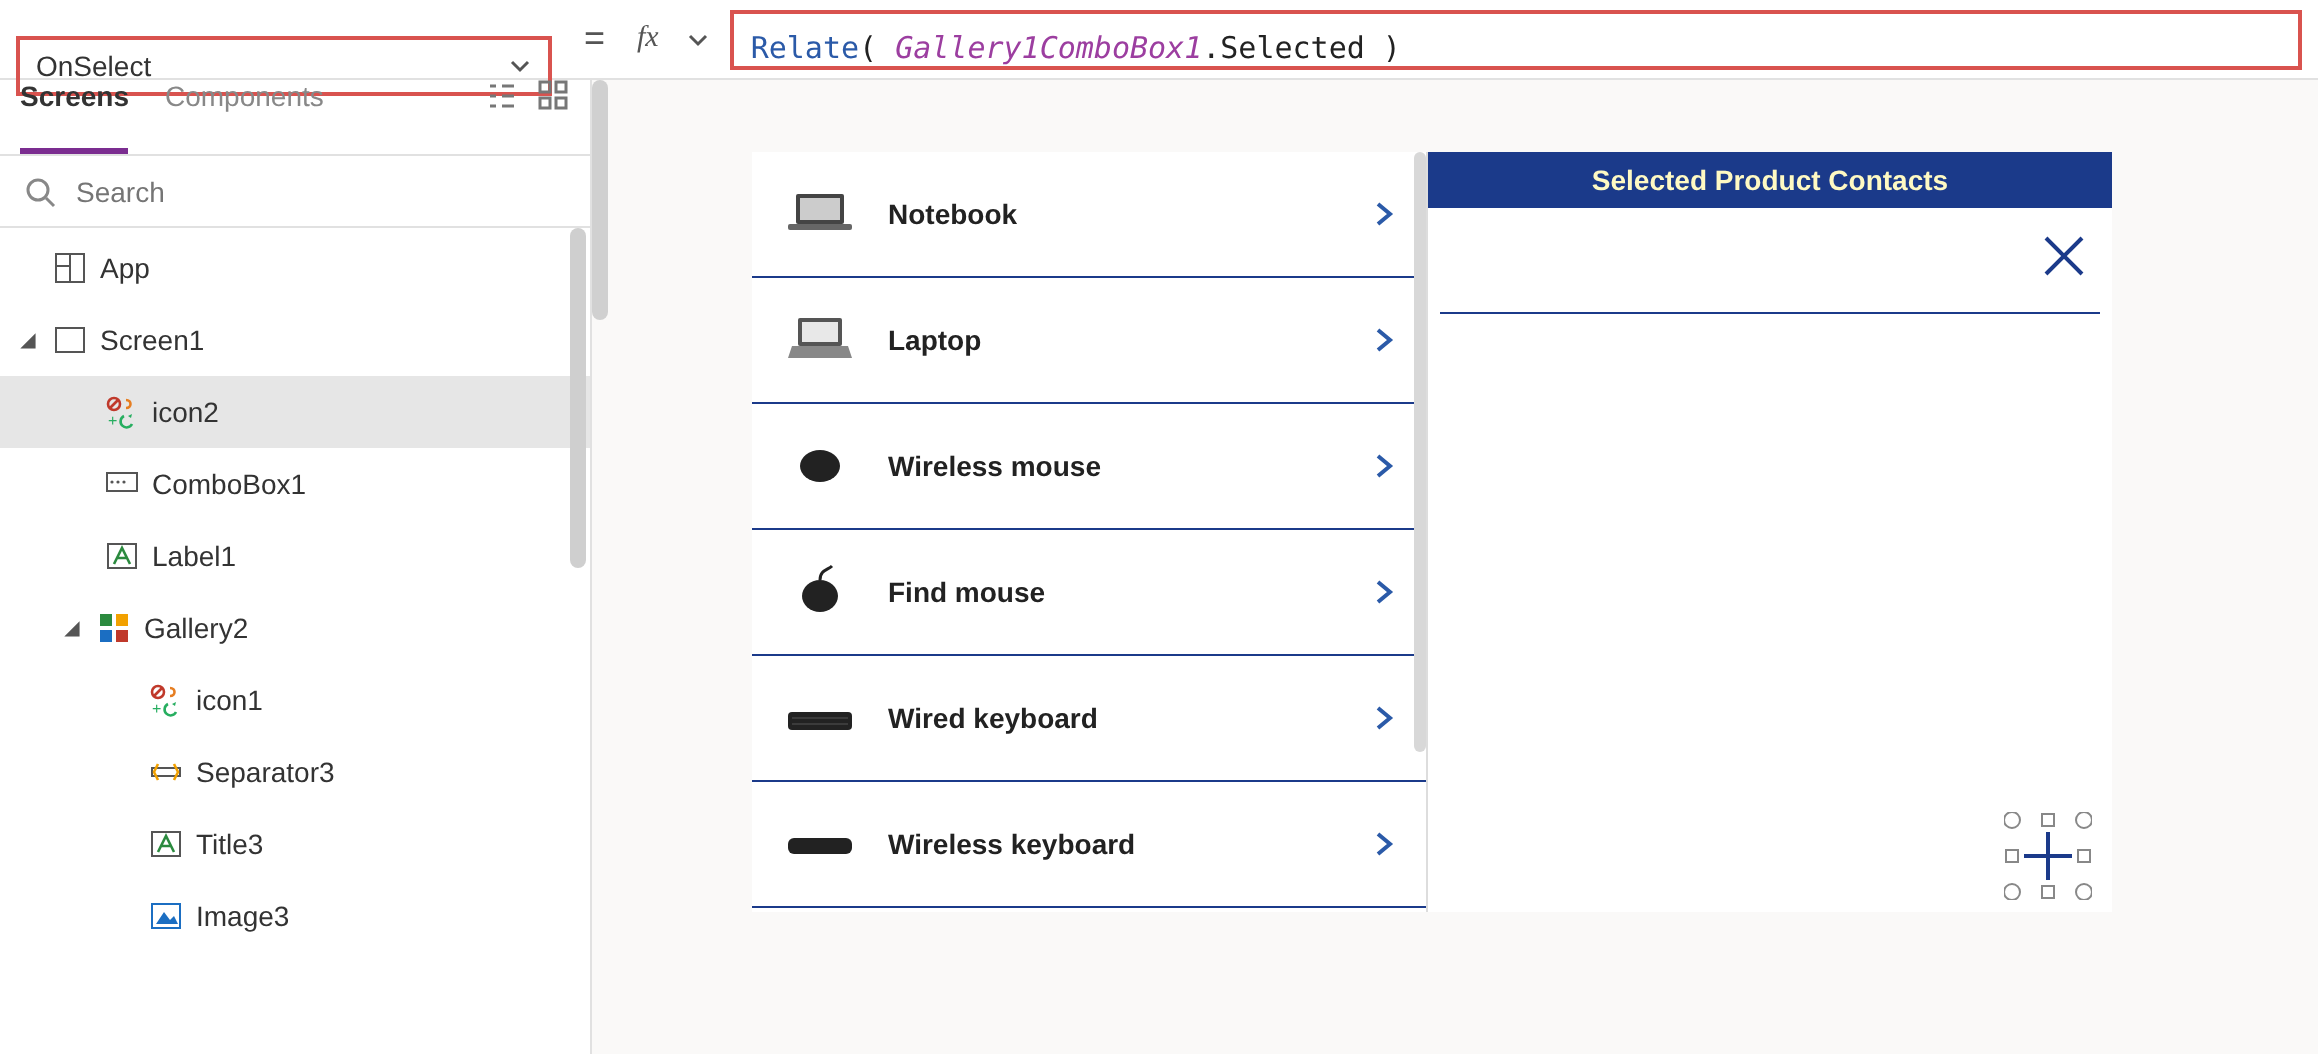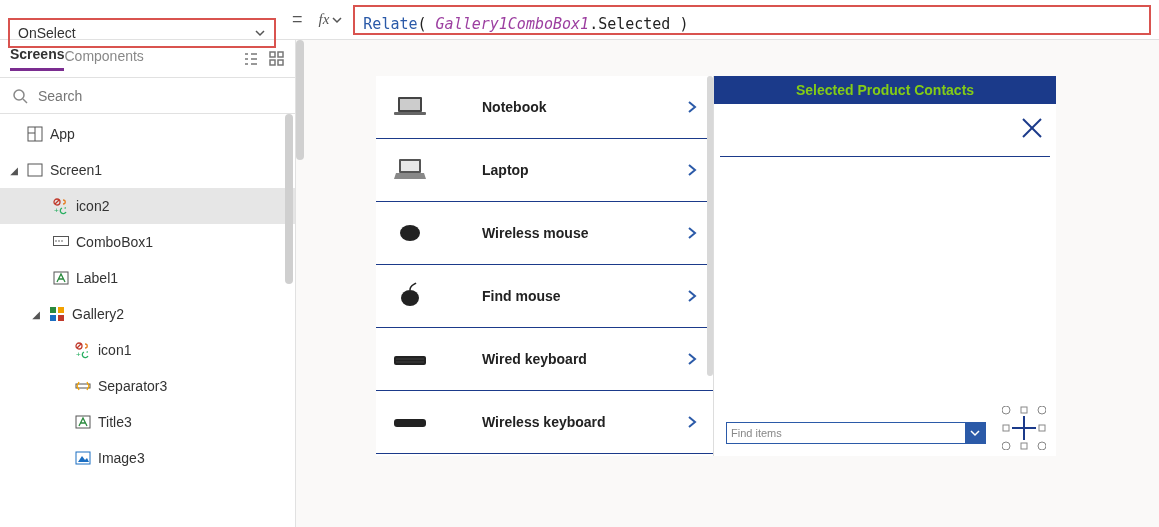--- a/index.html
+++ b/index.html
@@ -1,29 +1,29 @@
 <!DOCTYPE html>
 <html><head>
 <meta charset="utf-8">
 <style>
   * { box-sizing: border-box; margin: 0; padding: 0; }
   body { font-family: "Segoe UI", Arial, sans-serif; font-size: 13px; color: #333; background: #fff; width: 1159px; height: 527px; overflow: hidden; position: relative; }
   .formula-row { display: flex; align-items: center; height: 40px; border-bottom: 1px solid #e1e1e1; padding: 4px 8px; gap: 10px; }
   .prop-select { width: 268px; height: 30px; border: 2px solid #d9534f; display: flex; align-items: center; justify-content: space-between; padding: 0 8px; font-size: 14px; margin-top: 26px; }
   .chev { width: 12px; height: 12px; }
   .eq { font-size: 18px; color: #555; padding: 0 6px; }
-  .fx-box { display: flex; align-items: center; gap: 2px; color: #555; font-style: italic; font-family: Georgia, serif; font-size: 15px; }
+  .fx-box { display: flex; align-items: center; gap: 14px; color: #555; font-style: italic; font-family: Georgia, serif; font-size: 15px; }
   .formula-input { flex: 1; height: 30px; border: 2px solid #d9534f; padding: 0 8px; font-family: Consolas, monospace; font-size: 15px; display: flex; align-items: flex-end; white-space: pre; }
   .tok-func { color: #2b5aa8; }
   .tok-ref { color: #9c3ea0; font-style: italic; }
   .tok-plain { color: #222; }
 
   .lower { display: flex; height: 487px; }
   .left-panel { width: 296px; border-right: 1px solid #e1e1e1; display: flex; flex-direction: column; position: relative; }
-  .panel-tabs { display: flex; align-items: center; height: 38px; border-bottom: 1px solid #e1e1e1; padding: 0 10px; }
+  .panel-tabs { display: flex; height: 38px; border-bottom: 1px solid #e1e1e1; padding: 0 10px; gap: 18px; }
   .tab { font-size: 14px; color: #888; padding-bottom: 6px; cursor: pointer; }
   .tab.active { color: #333; font-weight: 600; border-bottom: 3px solid #7b2d90; }
   .panel-icons { margin-left: auto; display: flex; gap: 10px; }
   .tree-icon { width: 16px; height: 16px; stroke: #777; fill: none; stroke-width: 1.5; }
   .search-row { display: flex; align-items: center; height: 36px; border-bottom: 1px solid #e1e1e1; padding: 0 12px; gap: 10px; color: #888; font-size: 14px; justify-content: space-between; }
   .search-row input { border: none; outline: none; font-size: 14px; flex: 1; color: #555; }
   .tree { flex: 1; overflow-y: auto; padding-top: 2px; position: relative; }
   .tree-scrollbar { position: absolute; right: 2px; top: 0; width: 8px; height: 170px; background: #cfcfcf; border-radius: 4px; }
   .tree-row { display: flex; align-items: center; height: 36px; padding-left: 6px; gap: 6px; font-size: 14px; cursor: default; }
   .tree-row.selected { background: #e6e6e6; }
@@ -35,24 +35,24 @@
   .node-icon { width: 18px; height: 18px; display: inline-flex; align-items: center; justify-content: center; }
 
   .canvas-area { flex: 1; background: #faf9f8; position: relative; overflow: hidden; }
   .canvas-scrollbar { position: absolute; left: 0; top: 0; width: 8px; height: 120px; background: #d0d0d0; border-radius: 4px; }
   .phone-screen { position: absolute; left: 80px; top: 36px; width: 680px; height: 380px; background: #fff; display: flex; }
   .gallery-col { width: 338px; border-right: 1px solid #ddd; position: relative; }
   .gscroll { position: absolute; right: 0; top: 0; width: 6px; height: 300px; background: #d8d8d8; border-radius: 3px; }
   .gitem { height: 63px; border-bottom: 1px solid #1b3a8a; display: flex; align-items: center; padding: 0 14px; gap: 14px; }
   .gitem:first-child { border-top: none; }
   .prod-img { width: 40px; height: 30px; display: flex; align-items: center; justify-content: center; }
-  .prod-label { flex: 1; font-size: 14px; font-weight: 600; color: #222; margin-left: 38px; }
+  .prod-label { flex: 1; font-size: 14px; font-weight: 600; color: #222; }
   .chev-right { width: 14px; height: 14px; stroke: #2b5aa8; stroke-width: 2; fill: none; }
   .right-col { flex: 1; position: relative; }
-  .header-bar { height: 28px; background: #1b3a8a; color: #84cc16; font-size: 14px; font-weight: 600; display: flex; align-items: center; justify-content: center; }
+  .header-bar { height: 28px; background: #1b3a8a; color: #fef9c3; font-size: 14px; font-weight: 600; display: flex; align-items: center; justify-content: center; }
   .close-x { position: absolute; right: 12px; top: 40px; width: 24px; height: 24px; }
   .close-x svg { width: 24px; height: 24px; stroke: #1b3a8a; stroke-width: 2; fill: none; }
   .sep-line { position: absolute; left: 6px; right: 6px; top: 80px; height: 1px; background: #1b3a8a; }
   .combo-wrap { position: absolute; left: 12px; bottom: 12px; width: 260px; height: 22px; border: 1px solid #2b5aa8; display: flex; align-items: center; font-size: 11px; color: #888; }
   .combo-wrap span { padding-left: 4px; flex: 1; }
   .combo-btn { width: 20px; height: 100%; background: #2b5aa8; display: flex; align-items: center; justify-content: center; }
   .plus-icon-wrap { position: absolute; right: 10px; bottom: 6px; width: 44px; height: 44px; }
   .plus-icon-wrap svg { width: 44px; height: 44px; }
   .sel-handle { fill: #fff; stroke: #888; stroke-width: 1; }
 
@@ -316,28 +316,20 @@
       <div class="right-col">
         <div class="header-bar">Selected Product Contacts</div>
         <div class="close-x">
           <svg viewBox="0 0 24 24">
               <line x1="3" y1="3" x2="21" y2="21"></line>
               <line x1="21" y1="3" x2="3" y2="21"></line>
             </svg>
         </div>
         <div class="sep-line"></div>
 
-        <div class="combo-wrap">
-          <span>Find items</span>
-          <div class="combo-btn">
-            <svg width="10" height="10" viewBox="0 0 10 10">
-                <path d="M1 3 L5 7 L9 3" fill="none" stroke="#fff" stroke-width="1.5"></path>
-              </svg>
-          </div>
-        </div>
 
         <div class="plus-icon-wrap">
           <svg viewBox="0 0 44 44">
             <line x1="22" y1="10" x2="22" y2="34" stroke="#1b3a8a" stroke-width="2"></line>
             <line x1="10" y1="22" x2="34" y2="22" stroke="#1b3a8a" stroke-width="2"></line>
             <circle class="sel-handle" cx="4" cy="4" r="4"></circle>
             <circle class="sel-handle" cx="40" cy="4" r="4"></circle>
             <circle class="sel-handle" cx="4" cy="40" r="4"></circle>
             <circle class="sel-handle" cx="40" cy="40" r="4"></circle>
             <rect class="sel-handle" x="19" y="1" width="6" height="6"></rect>

